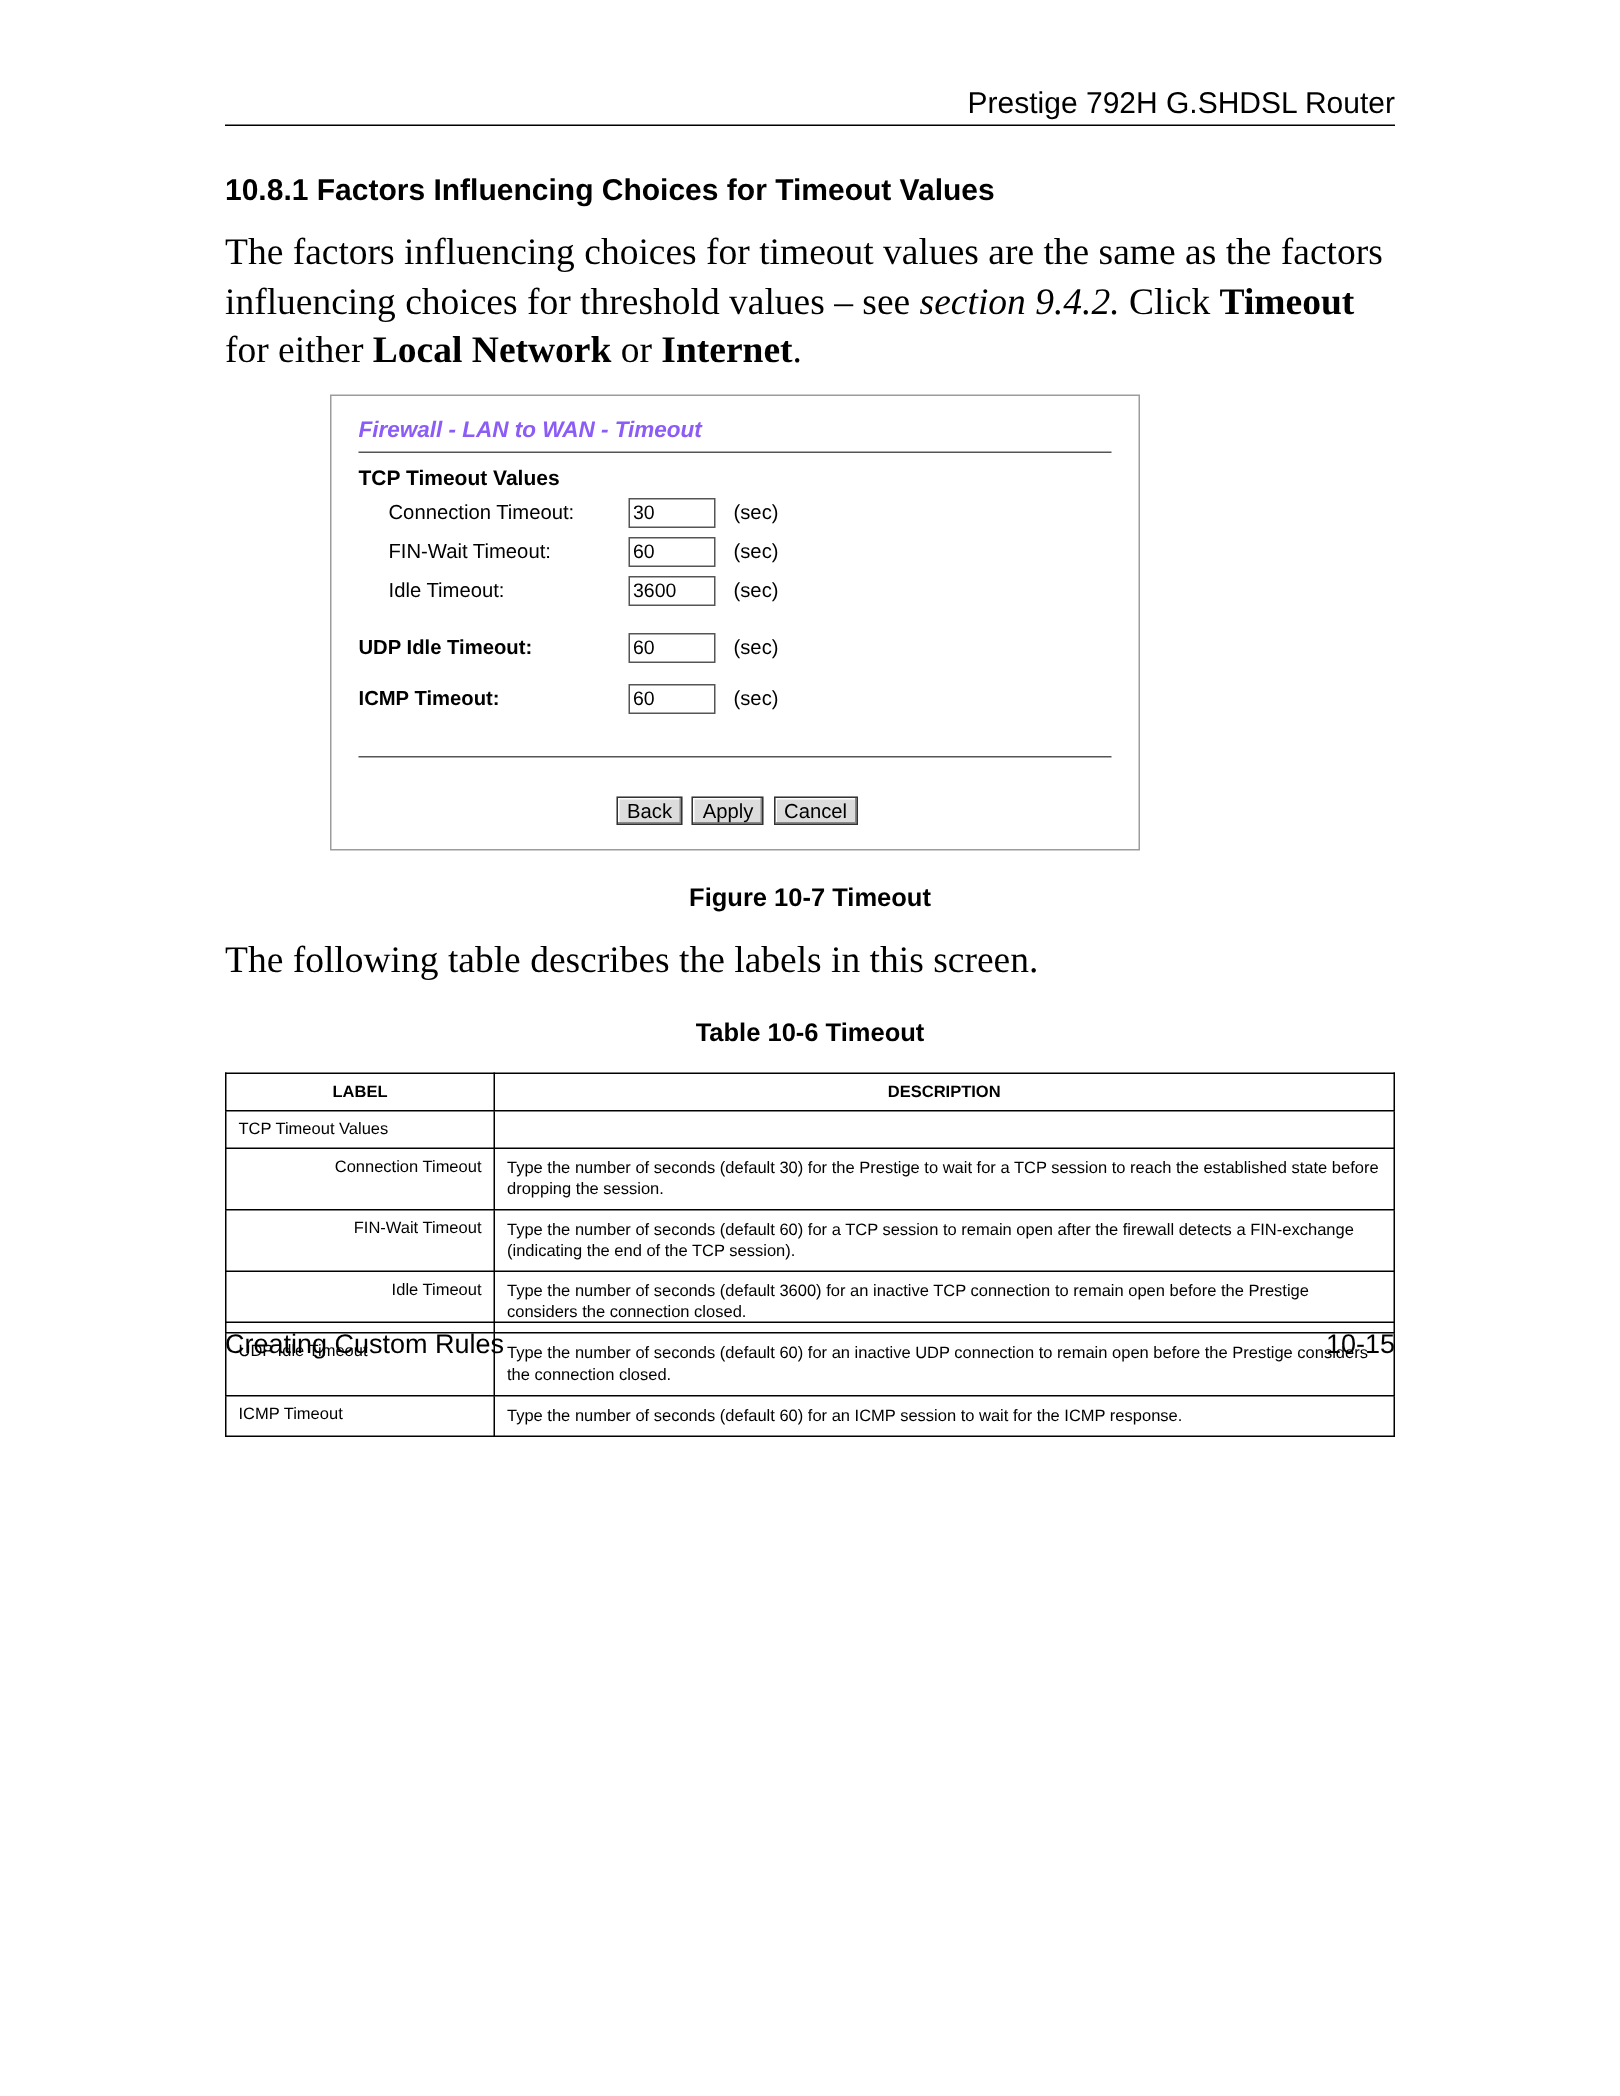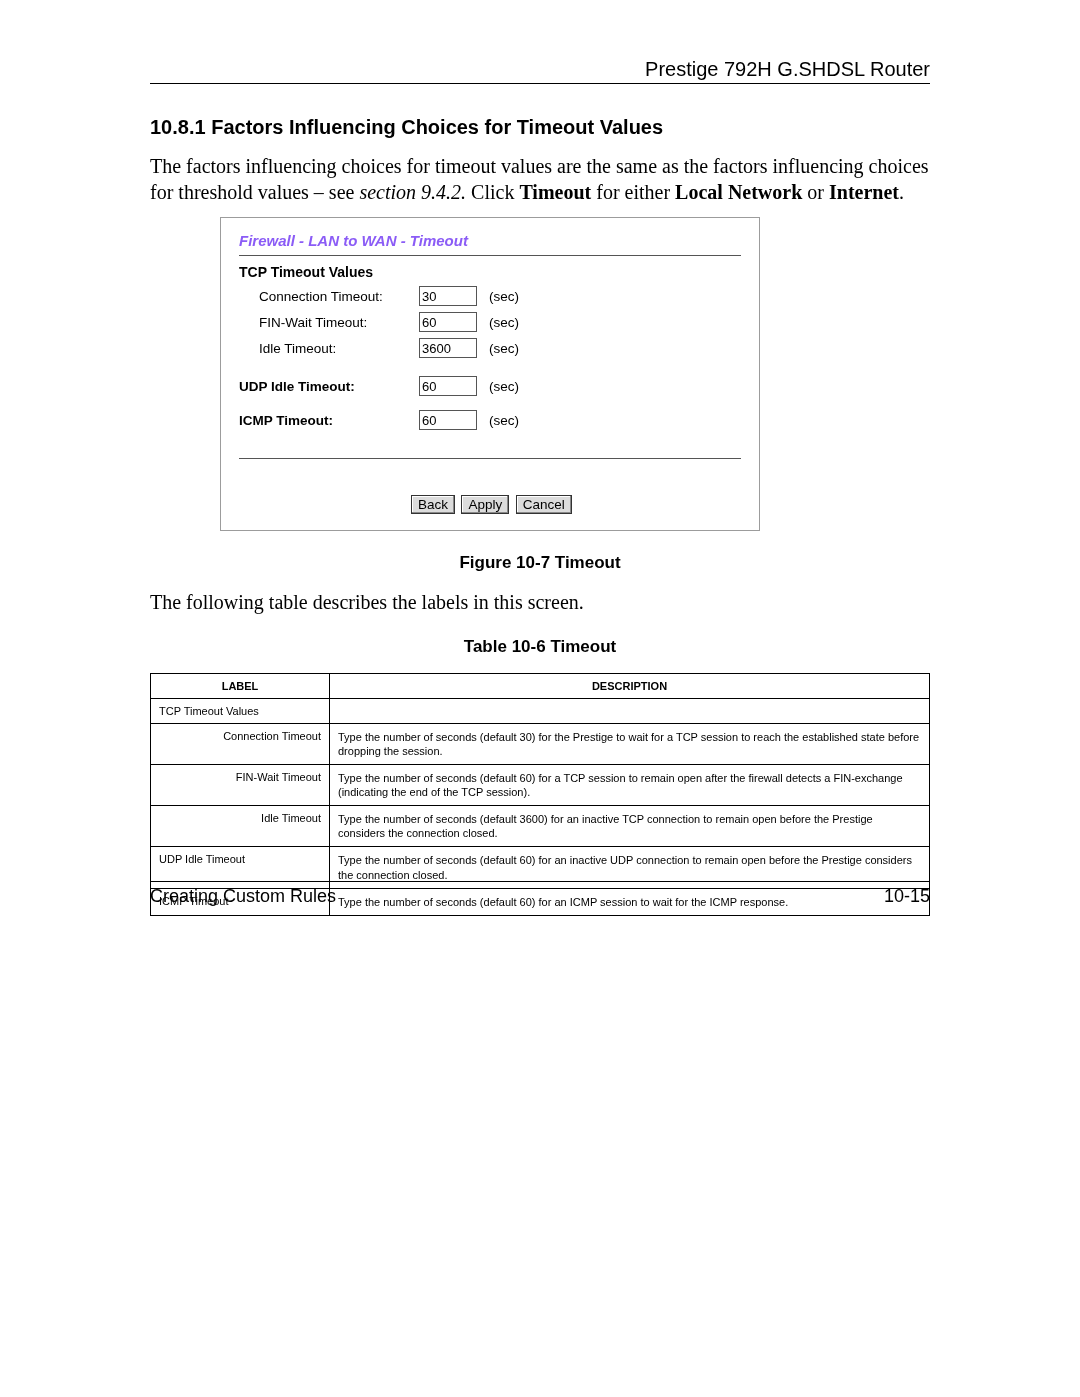--- a/index.html
+++ b/index.html
@@ -30,21 +30,21 @@
   }
   .hr-bottom { margin-top: 0; }
   h2.section-title {
     font-family: Arial, Helvetica, sans-serif;
     font-weight: bold;
     font-size: 20px;
     margin-top: 32px;
     margin-bottom: 14px;
   }
   .intro-p {
-    font-size: 20px;
+    font-size: 25px;
     line-height: 1.3;
     margin: 0 0 12px 0;
   }
   .intro-p .ital { font-style: italic; }
   .intro-p .bold { font-weight: bold; }
 
   
   .screenshot-wrap {
     margin: 4px 0 8px 70px;
     border: 1px solid #9c9c9c;
@@ -93,21 +93,21 @@
     background: #fff;
     box-sizing: content-box;
   }
   .unit {
     font-size: 13.5px;
     margin-left: 12px;
   }
   .btn-row {
     border-top: 1.5px solid #555;
     margin-top: 28px;
-    padding-top: 36px;
+    padding-top: 26px;
     text-align: left;
     padding-left: 172px;
   }
   .wbtn {
     display: inline-block;
     background: #dcdcdc;
     border: 1px solid #333;
     font-size: 13.5px;
     font-family: Arial, Helvetica, sans-serif;
     padding: 1px 6px;

